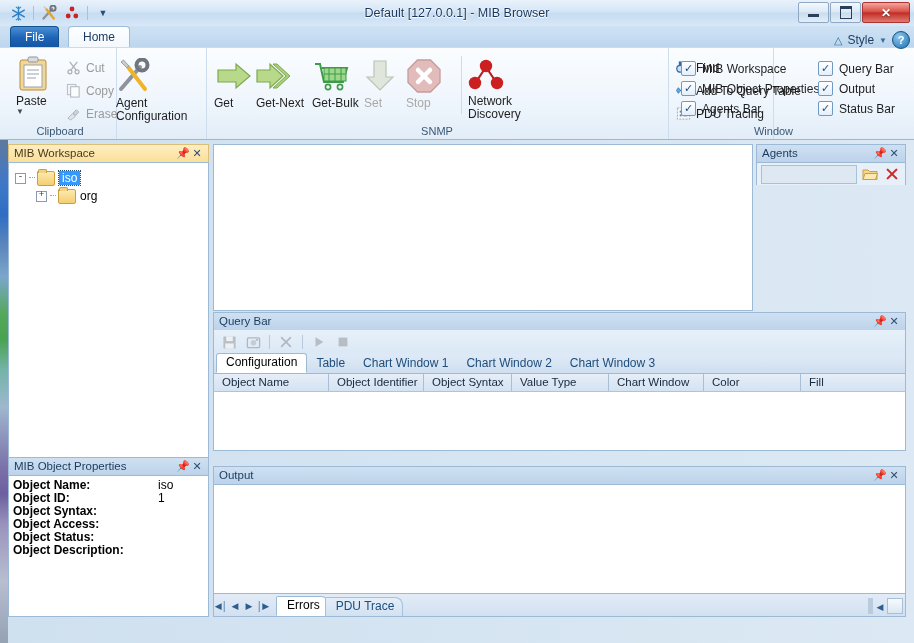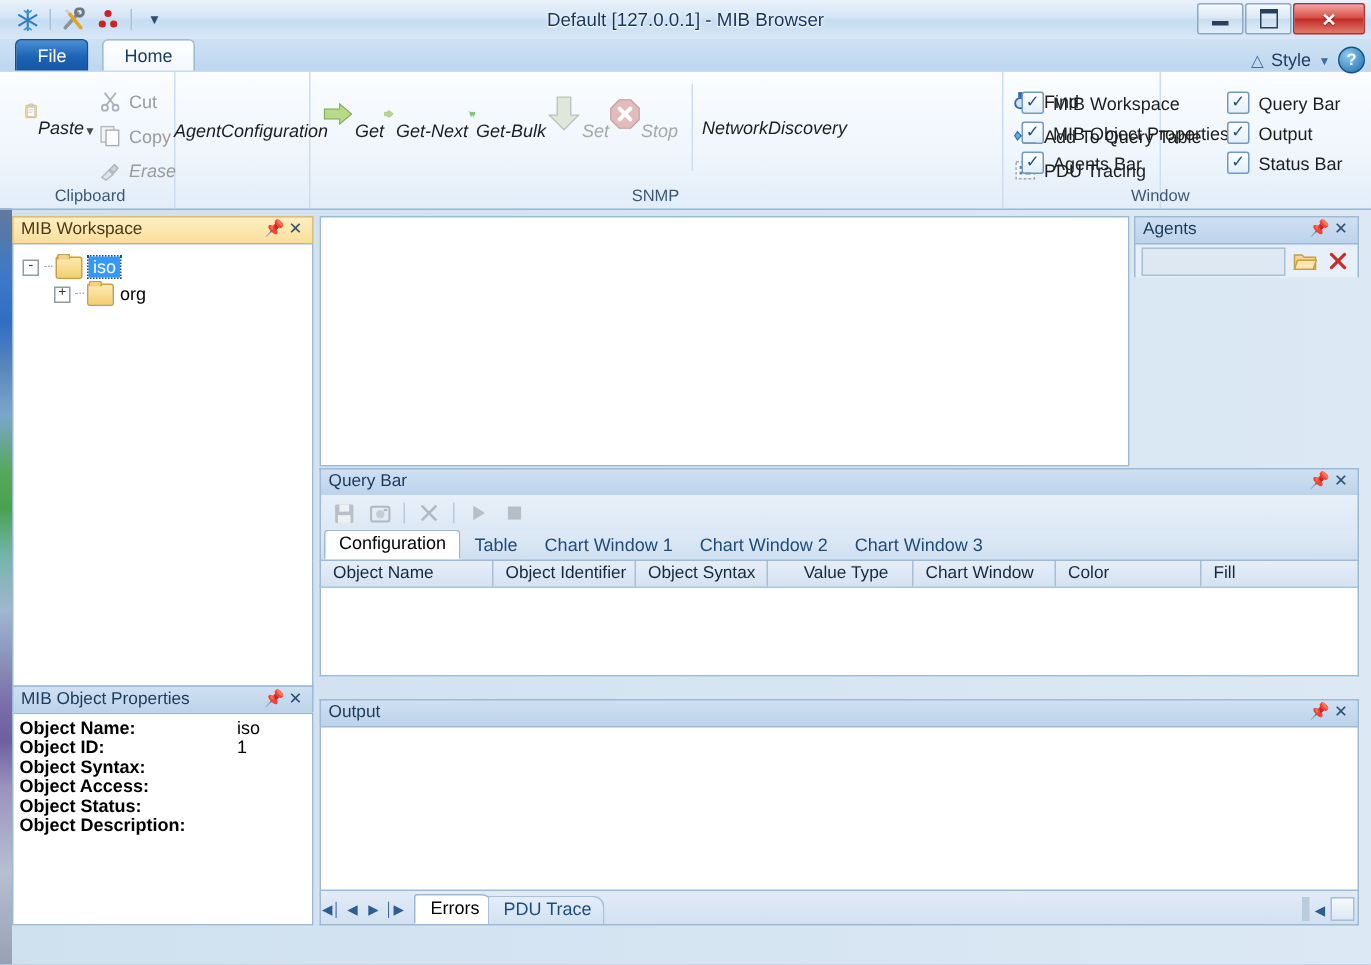--- a/index.html
+++ b/index.html
@@ -106,23 +106,23 @@
     font-size: 11px; color: #3a5876;
   }
 
   
   .sbtn {
     position: absolute; display: flex; align-items: center; gap: 5px;
     font-size: 12px; color: #1e1e1e; white-space: nowrap;
   }
   .sbtn.dis { color: #9b9b9b; }
   .bigbtn {
-    position: absolute; display: flex; 
-    align-items: flex-end; text-align: center; font-size: 12px;
-    color: #1e1e1e; line-height: 13px; white-space: nowrap; font-style: italic;
+    position: absolute; display: flex; flex-direction: column;
+    align-items: flex-start; text-align: center; font-size: 12px;
+    color: #1e1e1e; line-height: 13px; white-space: nowrap;
   }
   .bigbtn.dis { color: #a8a8a8; }
   .bigbtn .lbl { margin-top: 3px; }
   .chk {
     position: absolute; display: flex; align-items: center; gap: 6px;
     font-size: 12px; color: #1e1e1e; white-space: nowrap;
   }
   .cbox {
     width: 13px; height: 13px; border: 1px solid #6f9ac4; border-radius: 2px;
     background: linear-gradient(180deg, #ffffff 0%, #e4eff9 100%);
@@ -384,21 +384,21 @@
         </svg>
         <span>Cut</span>
       </div>
       <div class="sbtn dis" style="left:62px;top:35px;">
         <svg width="15" height="15" viewBox="0 0 16 16">
           <rect x="1.5" y="1.5" width="9" height="11" fill="#f2f4f6" stroke="#b3b9c0"></rect>
           <rect x="5" y="4" width="9" height="11" fill="#fbfcfd" stroke="#a9b0b7"></rect>
         </svg>
         <span>Copy</span>
       </div>
-      <div class="sbtn dis" style="left:62px;top:58px;font-style:italic;">
+      <div class="sbtn dis" style="left:62px;top:58px;">
         <svg width="15" height="15" viewBox="0 0 16 16">
           <path d="M2 13 L7 8 L10 11 L5 15 Z" fill="#dfe4e9" stroke="#b3b9c0"></path>
           <path d="M7.5 7.5 L11 4 L13.5 6.5 L10.5 10 Z" fill="#cdd3da" stroke="#aab1b8"></path>
         </svg>
         <span>Erase</span>
       </div>
       <div class="group-title">Clipboard</div>
     </div>
 
     <div class="group" style="left:116px;width:90px;">
@@ -684,21 +684,21 @@
       <div class="qtab active">Configuration</div>
       <div class="qtab">Table</div>
       <div class="qtab">Chart Window 1</div>
       <div class="qtab">Chart Window 2</div>
       <div class="qtab">Chart Window 3</div>
     </div>
     <div class="grid-hdr">
       <div class="gcell" style="width:115px;">Object Name</div>
       <div class="gcell" style="width:95px;">Object Identifier</div>
       <div class="gcell" style="width:88px;">Object Syntax</div>
-      <div class="gcell" style="width:97px;text-align:center;">Value Type</div>
+      <div class="gcell" style="width:97px;">Value Type</div>
       <div class="gcell" style="width:95px;">Chart Window</div>
       <div class="gcell" style="width:97px;">Color</div>
       <div class="gcell" style="flex:1;border-right:none;">Fill</div>
     </div>
     <div class="grid-body" style="height:58px;"></div>
   </div>
 
   <div class="pane" style="left:213px;top:466px;width:693px;height:150px;">
     <div class="pane-hdr">
       <span class="t">Output</span>

